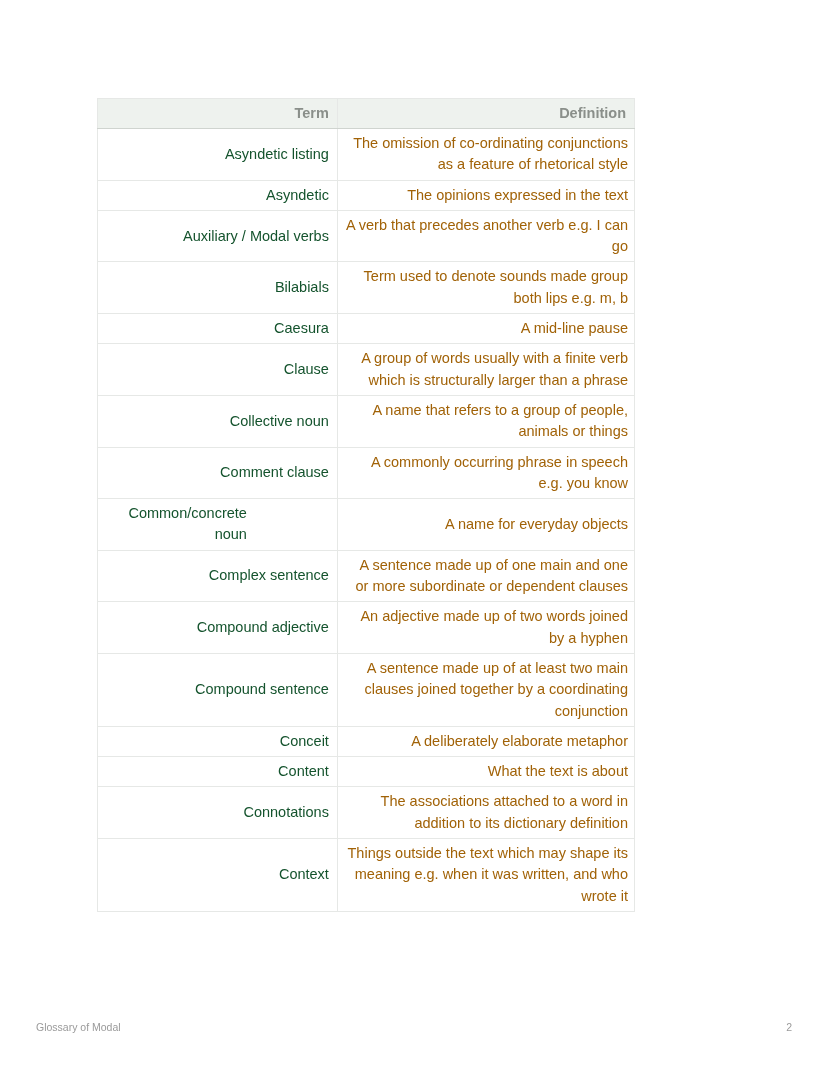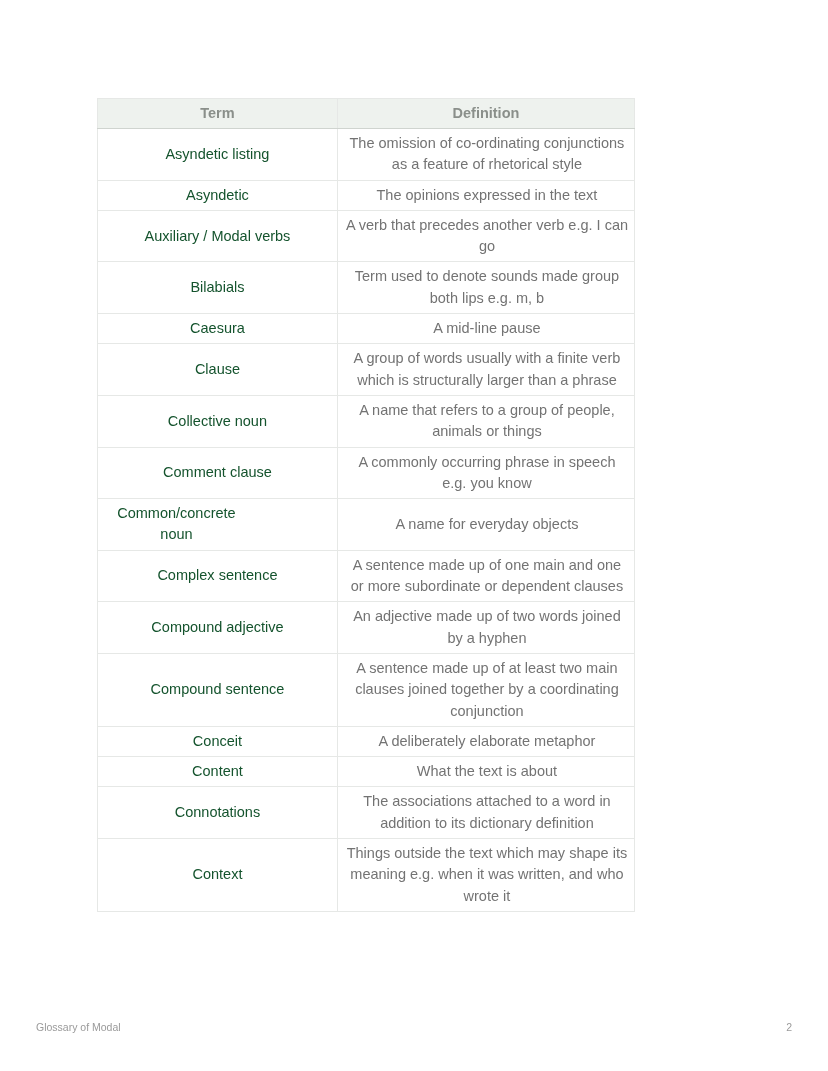--- a/index.html
+++ b/index.html
@@ -21,36 +21,36 @@
       left: 97px;
       top: 98px;
       width: 538px;
       border-collapse: collapse;
       font-size: 14.5px;
       line-height: 21.3px;
     }
     .glossary-table th,
     .glossary-table td {
       border: 1px solid #e6e8e6;
-      text-align: center;
+      text-align: right;
       vertical-align: middle;
       padding: 4px 8px 4px 8px;
       font-weight: normal;
     }
     .glossary-table th {
       background: #eef2ee;
       color: #8a8f8a;
       font-weight: bold;
       height: 30px;
       padding-top: 4px;
       padding-bottom: 3px;
       border-bottom: 1px solid #cfd4cf;
     }
     .glossary-table td.term { width: 240px; color: #14532d; }
-    .glossary-table td.def { width: 298px; color: #737373; padding-right: 6px; }
+    .glossary-table td.def { width: 298px; color: #a16207; padding-right: 6px; }
     .footer-title {
       position: absolute;
       left: 36px;
       top: 1021px;
       font-size: 10.5px;
       color: #9a9a9a;
     }
     .footer-page {
       position: absolute;
       right: 36px;

